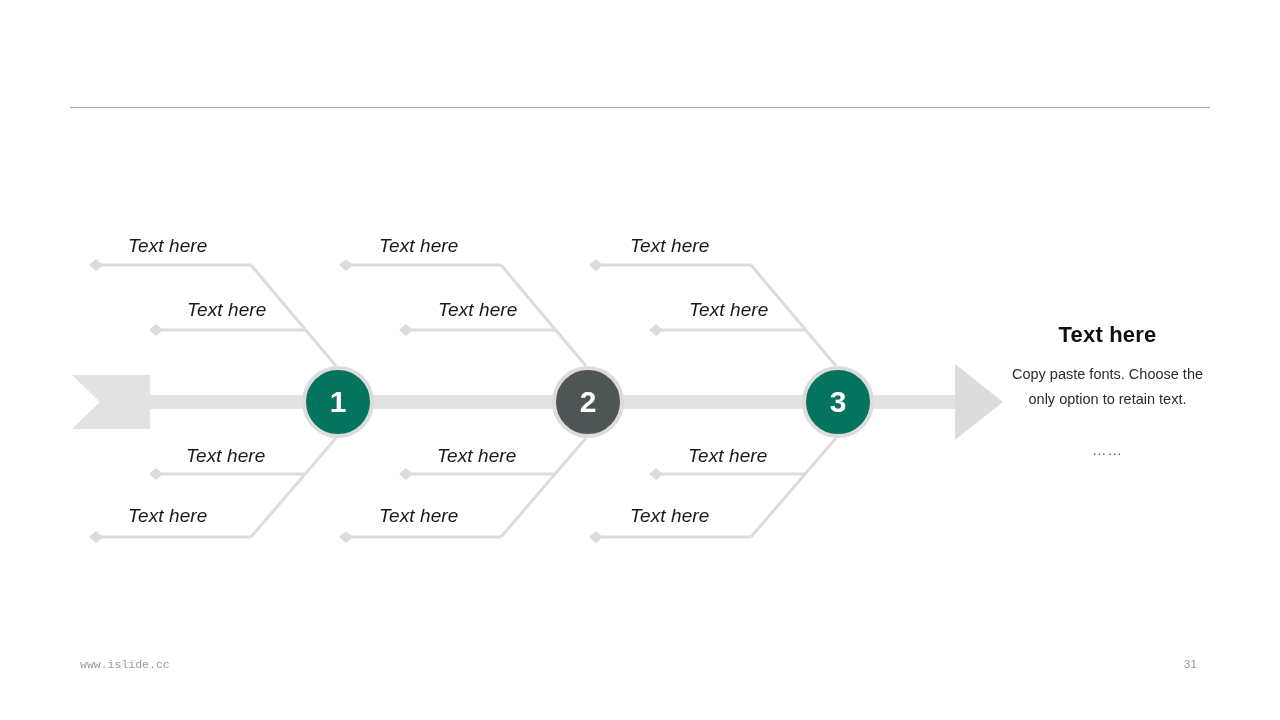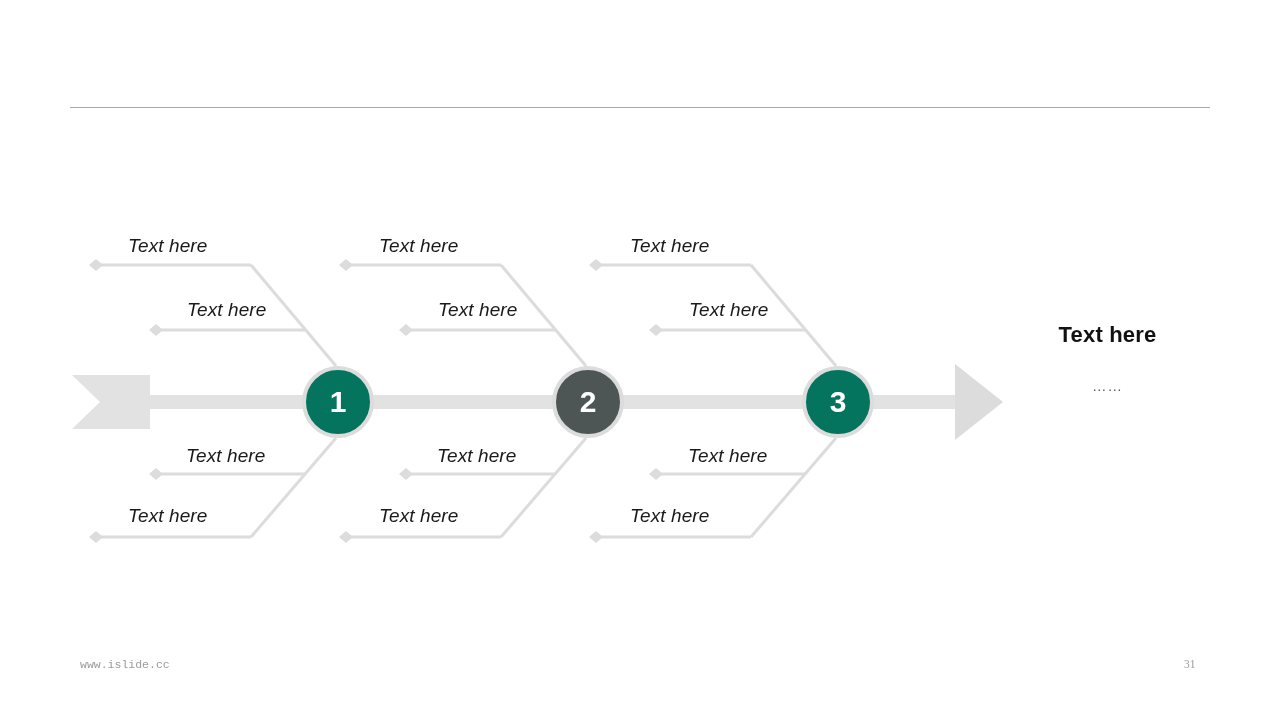--- a/index.html
+++ b/index.html
@@ -104,21 +104,21 @@
     left: 80px;
     top: 658px;
     font-family: Liberation Mono, monospace;
     font-size: 11.5px;
     color: #9a9a9a;
   }
   .footer-page {
     position: absolute;
     left: 1184px;
     top: 658px;
-    font-family: Liberation Serif, serif;
+    font-family: Liberation Sans, sans-serif;
     font-size: 11.5px;
     color: #9a9a9a;
   }
 </style>
 </head>
 <body>
 
 <div class="slide">
 
   <div class="top-divider"></div>
@@ -191,19 +191,20 @@
   <div class="branch-label" style="left:437px; top:445px;">Text here</div>
   <div class="branch-label" style="left:379px; top:505px;">Text here</div>
 
   <div class="branch-label" style="left:630px; top:235px;">Text here</div>
   <div class="branch-label" style="left:689px; top:299px;">Text here</div>
   <div class="branch-label" style="left:688px; top:445px;">Text here</div>
   <div class="branch-label" style="left:630px; top:505px;">Text here</div>
 
   <div class="right-block">
     <div class="right-title">Text here</div>
+    <div class="right-body">Copy paste fonts. Choose the only option to retain text.</div>
     <div class="right-dots">……</div>
   </div>
 
   <div class="footer-url">www.islide.cc</div>
   <div class="footer-page">31</div>
 
 </div>
 
 </body></html>

